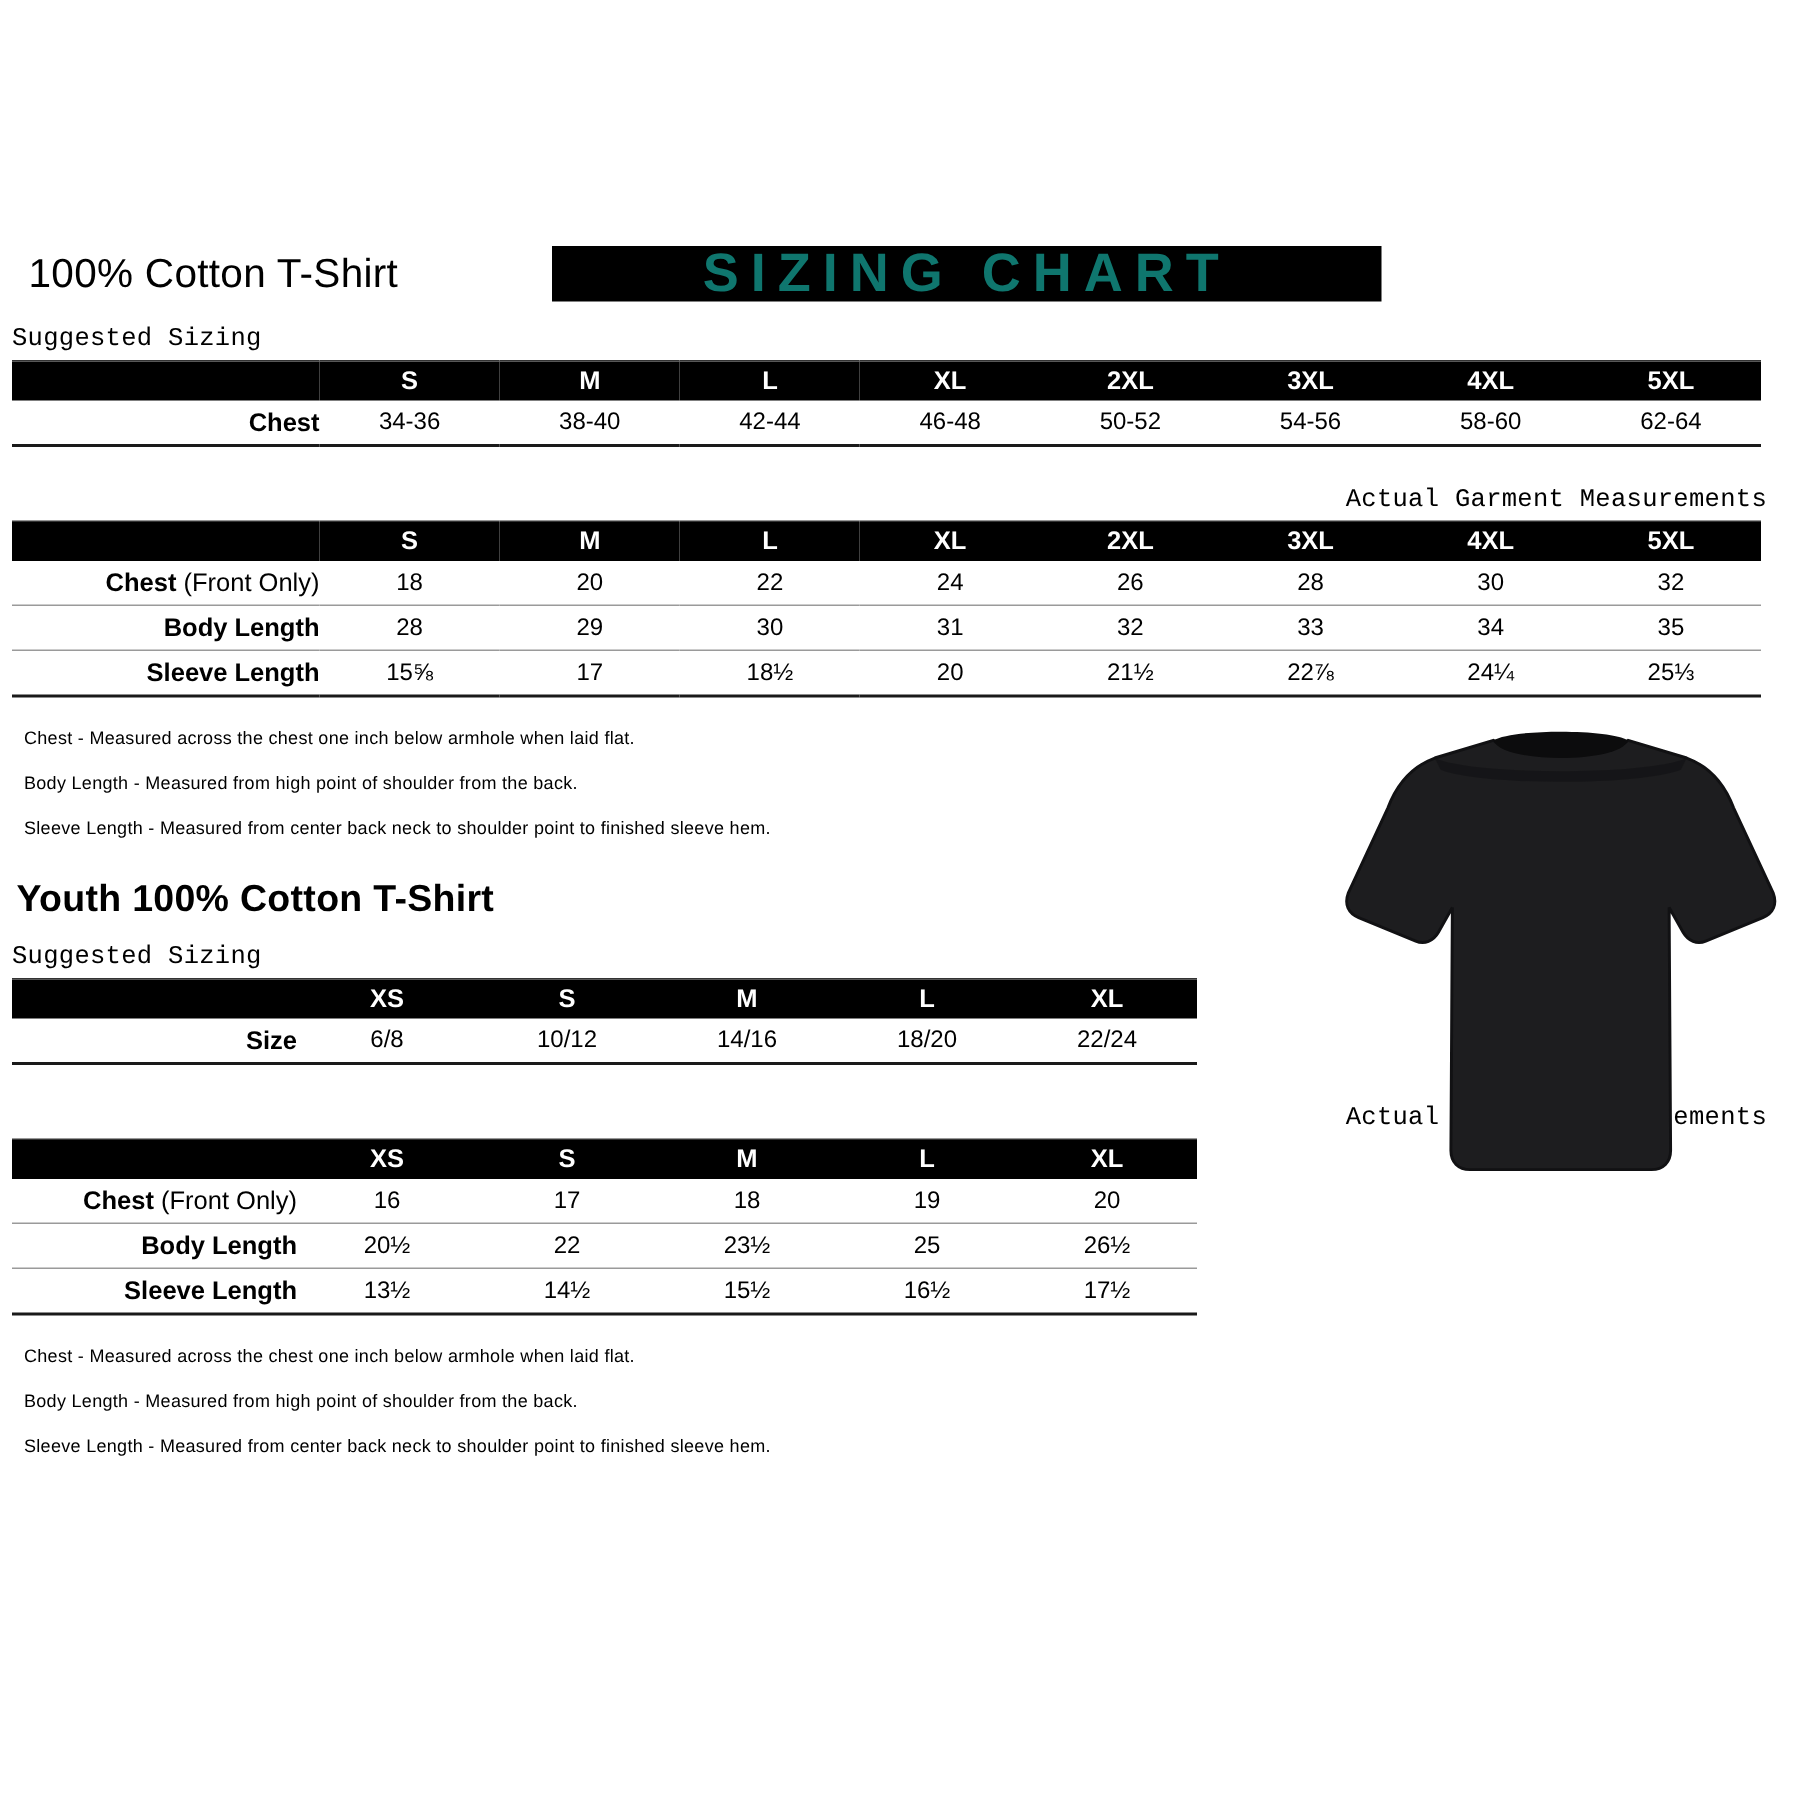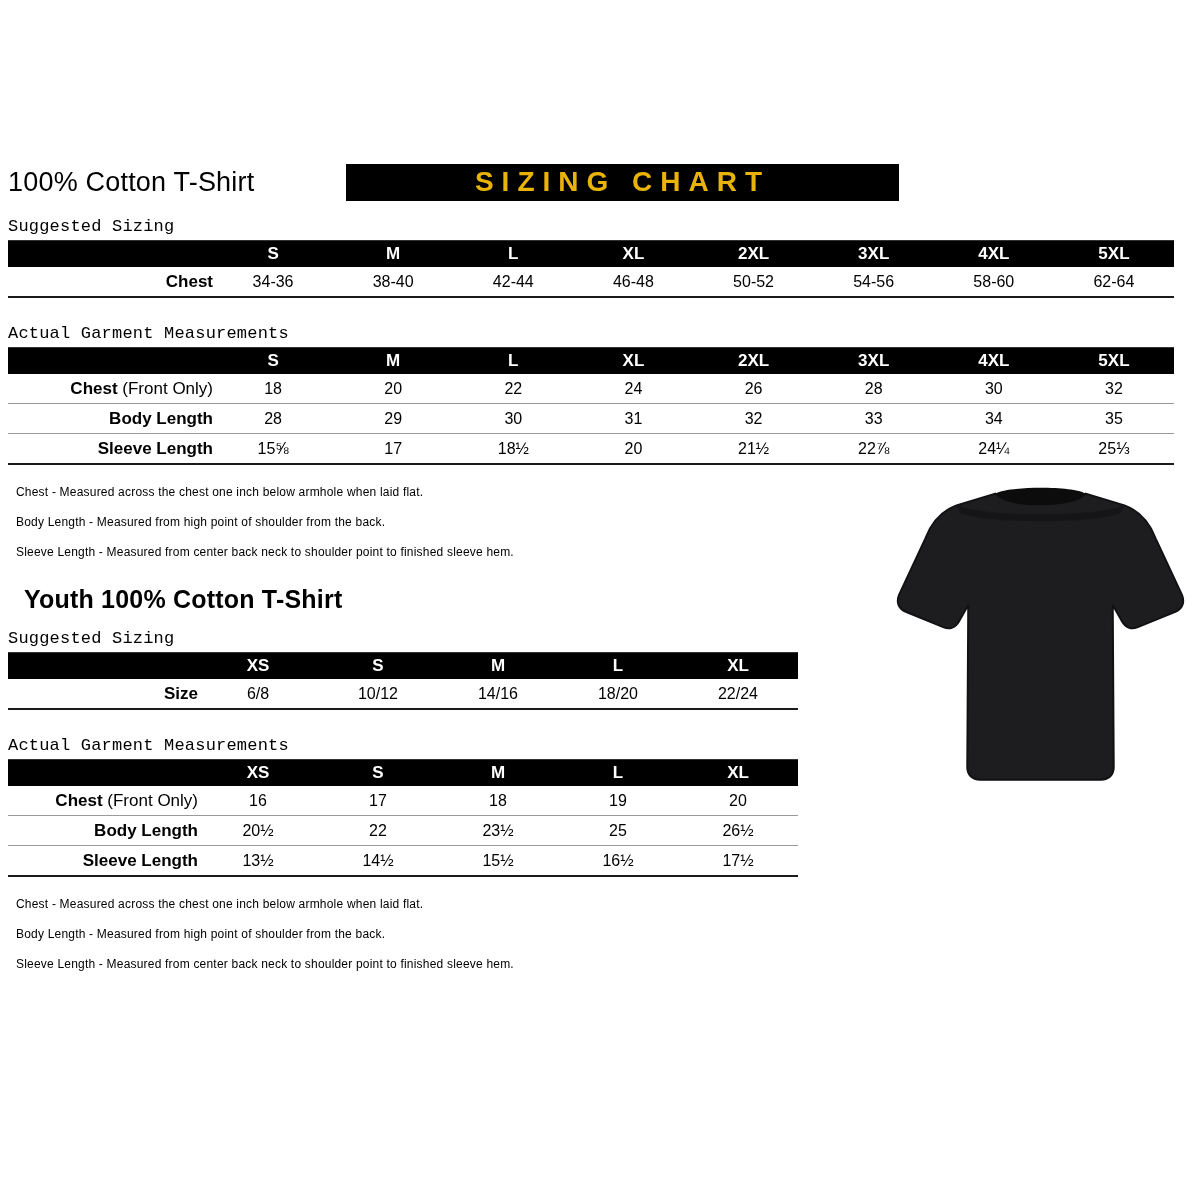--- a/index.html
+++ b/index.html
@@ -4,29 +4,29 @@
 <style>
   html,body{margin:0;padding:0;background:#fff;}
   body{
     width:1200px;height:1200px;position:relative;overflow:hidden;
     font-family:"Liberation Sans","DejaVu Sans",sans-serif;color:#000;
   }
   .content{position:absolute;left:8px;top:162px;width:1170px;}
 
   
   .header-row{display:flex;align-items:center;height:40px;}
-  .page-title{font-size:27px;font-weight:normal;margin:0;flex:0 0 338px;letter-spacing:.2px;}
+  .page-title{font-size:27px;font-weight:normal;margin:11px;flex:0 0 338px;letter-spacing:.2px;}
   .banner{
-    flex:0 0 553px;height:37px;background:#000;color:#eab308;
+    flex:0 0 553px;height:37px;background:#000;color:#0f766e;
     display:flex;align-items:center;justify-content:center;
-    font-size:28px;font-weight:bold;letter-spacing:8px;
+    font-size:36px;font-weight:bold;letter-spacing:8px;
   }
 
   .section-label{font-size:17px;margin-top:15px;letter-spacing:.2px;font-family:Liberation Mono, monospace;}
-  .section-label.tight{margin-top:26px;}
+  .section-label.tight{margin-top:26px;text-align:right;}
 
   
   .size-table{
     border-collapse:collapse;table-layout:fixed;margin-top:4px;
     border-top:1px solid #333;border-bottom:2px solid #1a1a1a;
   }
   .size-table.adult{width:1166px;}
   .size-table.youth{width:790px;}
   .size-table thead th{
     background:#000;color:#fff;font-size:17px;font-weight:bold;
@@ -39,21 +39,21 @@
   }
   .size-table tbody th b{font-weight:bold;}
   .size-table tbody td{text-align:center;font-size:16px;height:29px;padding:0;}
   .adult col.label-col{width:205px;}
   .youth col.label-col{width:190px;}
 
   
   .notes{margin-top:12px;}
   .note-line{font-size:12px;line-height:30px;padding-left:8px;letter-spacing:.2px;}
 
-  .youth-title{font-size:25px;font-weight:bold;margin:18px 0 0 16px;letter-spacing:.2px;}
+  .youth-title{font-size:25px;font-weight:bold;margin:18px 0 0 3px;letter-spacing:.2px;}
 
   
   .tshirt-wrap{position:absolute;left:893px;top:478px;width:295px;height:332px;}
   .tshirt-wrap svg{width:100%;height:100%;display:block;}
 </style>
 </head>
 <body>
 
 <div class="content">
 

